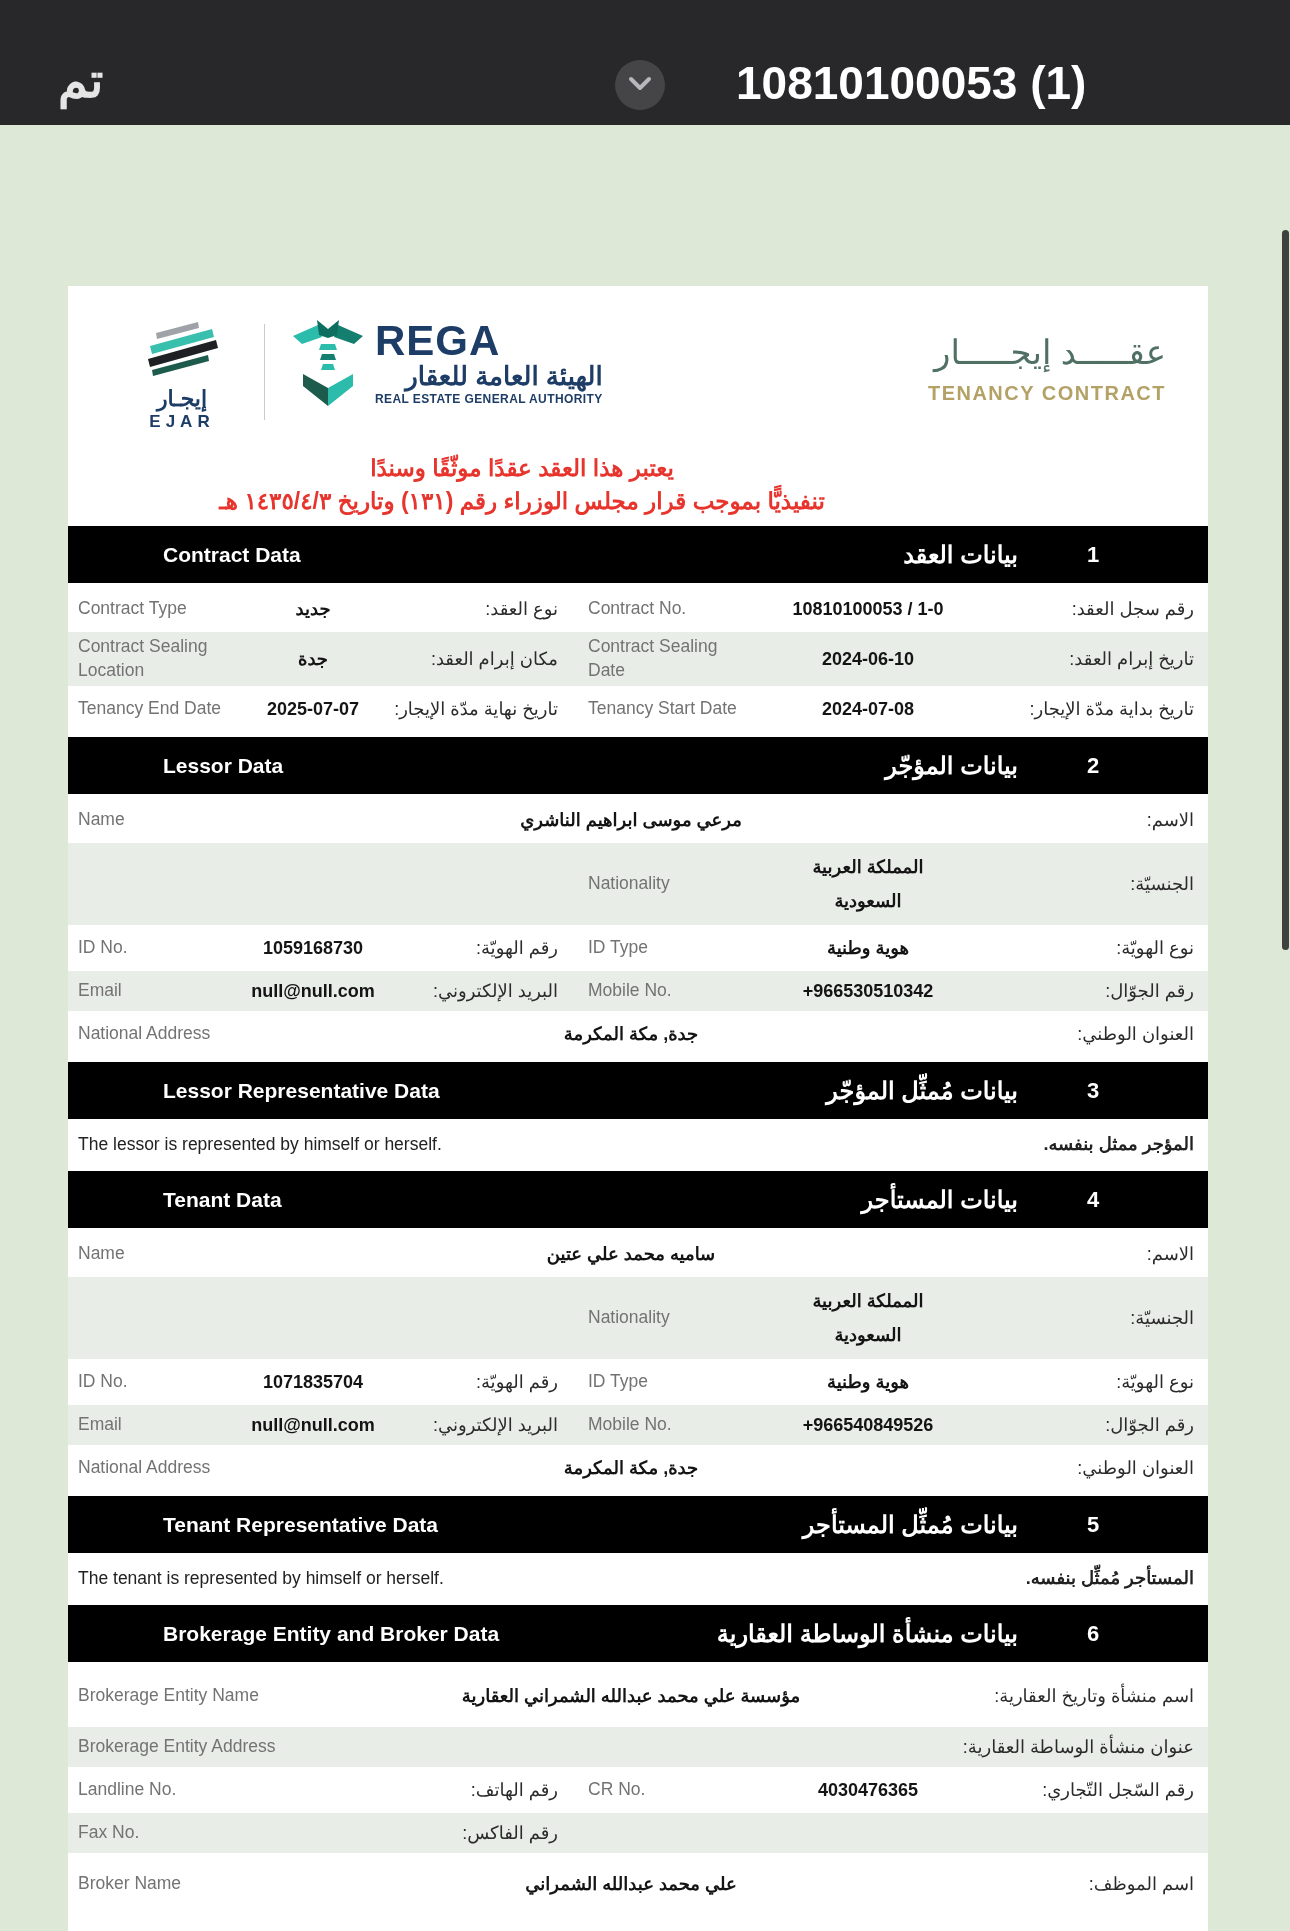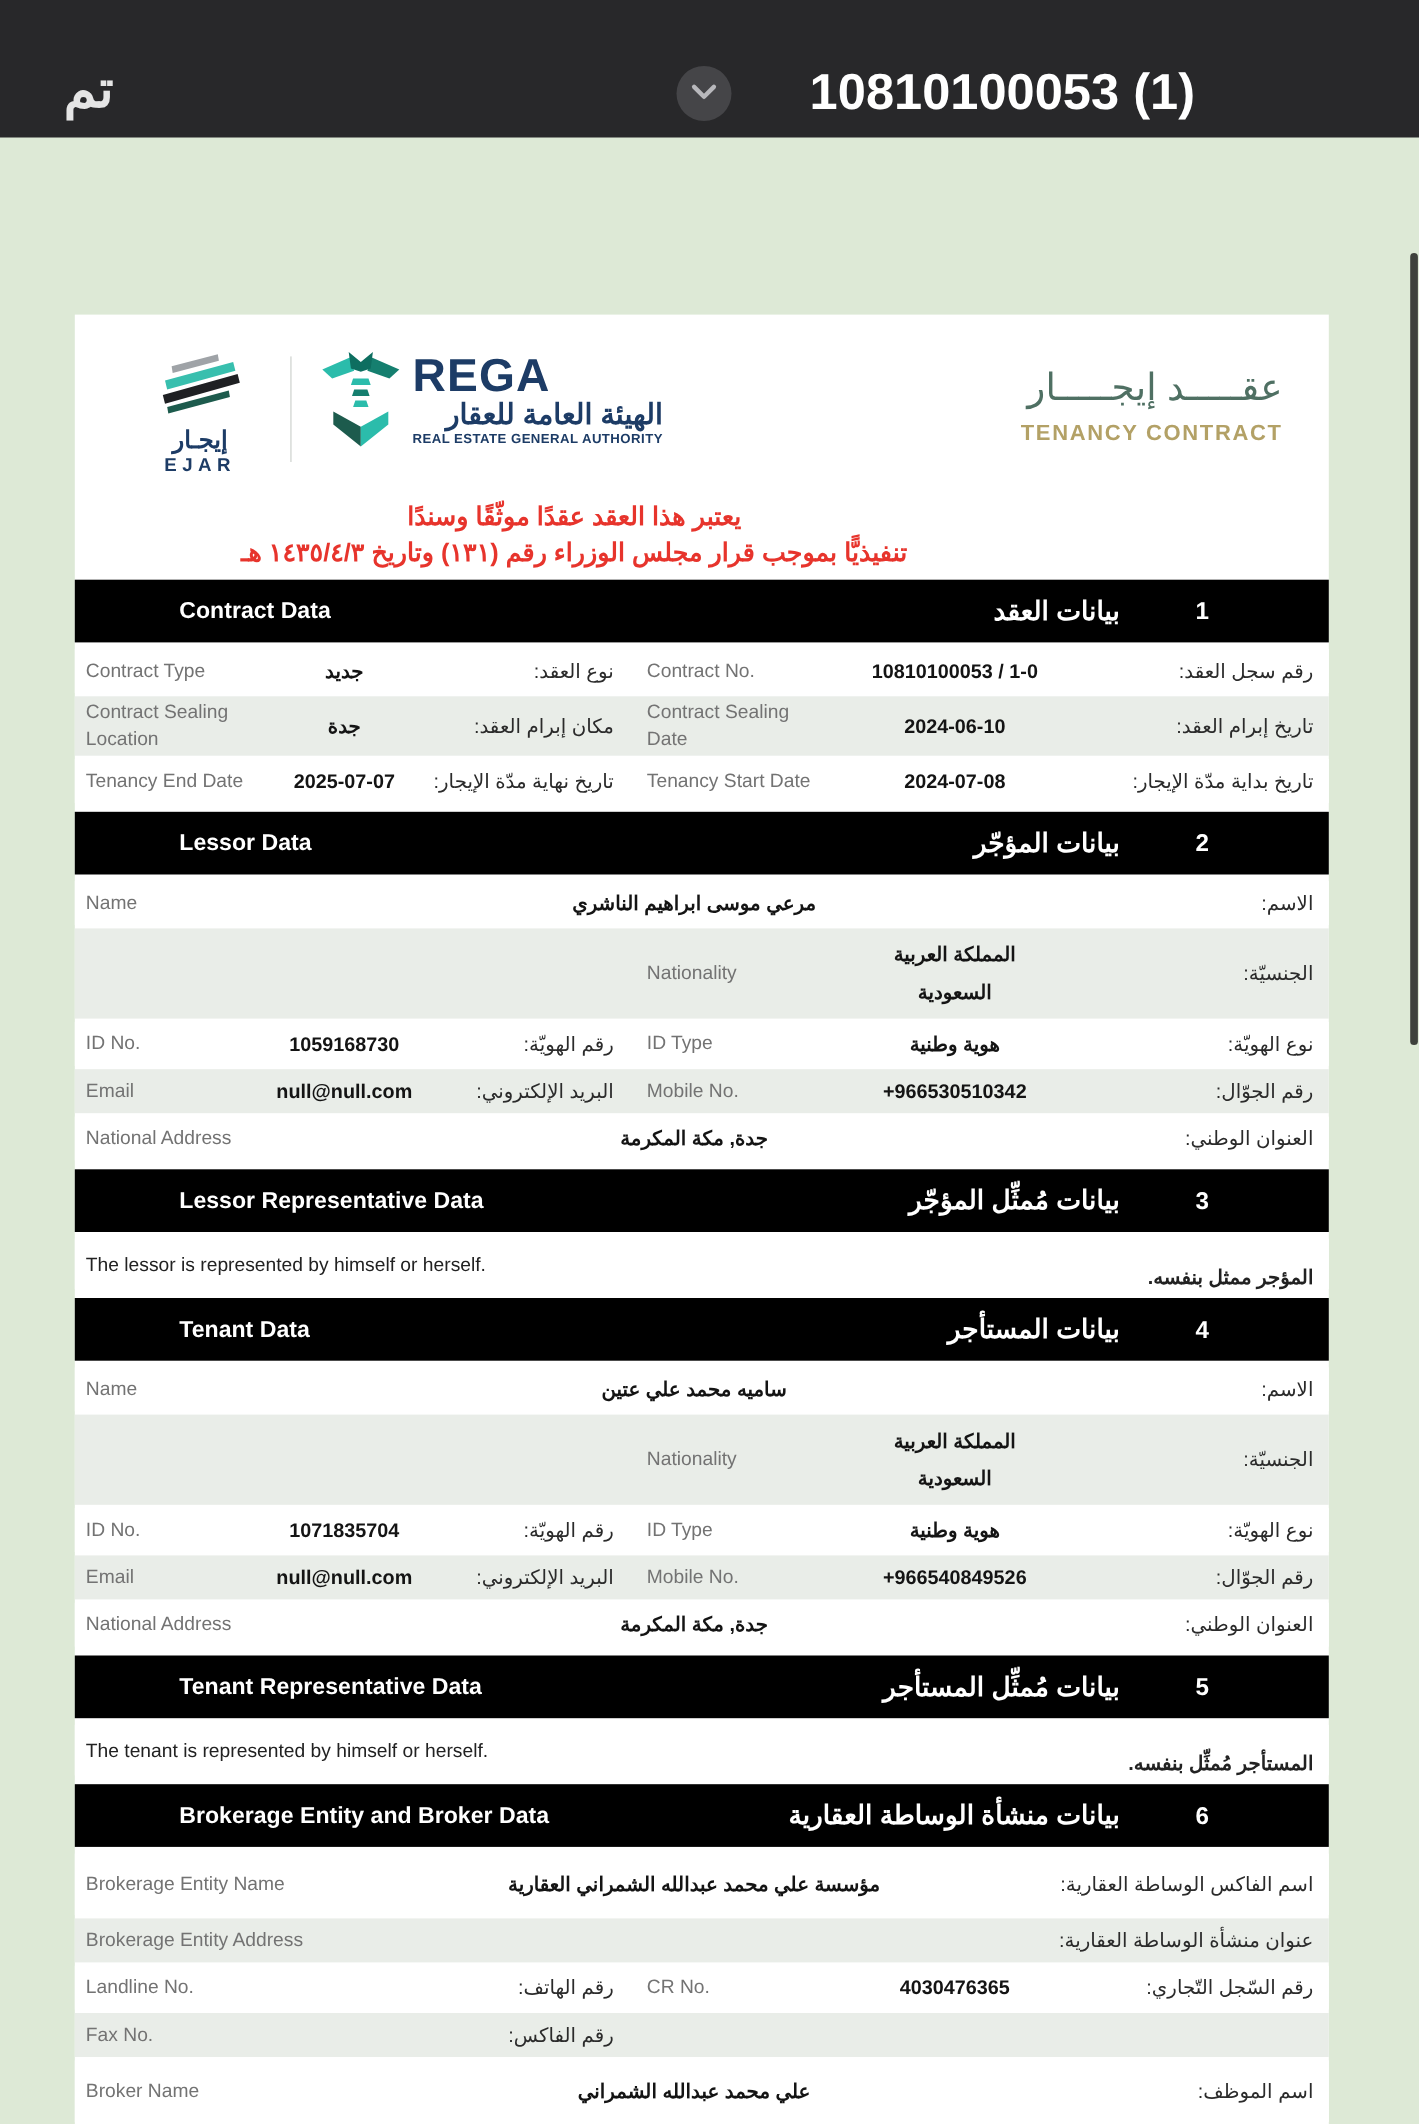--- a/index.html
+++ b/index.html
@@ -71,21 +71,21 @@
   .enl { color:#737373; font-size:17.5px; line-height:1.35; }
   .val { font-weight:700; color:#141414; font-size:18px; text-align:center; direction:rtl; }
   .val.ltr { direction:ltr; }
   .arl { color:#2b2b2b; font-size:18px; text-align:right; direction:rtl; }
   .row.tall2 { min-height:54px; }
   .row.nat { min-height:82px; }
   .nat .val span { display:inline-block; max-width:165px; line-height:1.9; }
   .row.big { min-height:56px; }
   .row.note { display:flex; justify-content:space-between; align-items:center; padding:0 14px 0 10px; min-height:38px; }
   .note-en { font-size:17.5px; font-weight:400; color:#222; }
-  .note-ar { font-size:18px; font-weight:600; color:#222; direction:rtl;margin-top:24px; }
+  .note-ar { font-size:18px; font-weight:600; color:#222; direction:rtl; }
 </style>
 </head>
 <body>
 
 <header class="navbar">
   <button class="done-btn">تم</button>
   <button class="chev-circle">
     <span>
       <svg width="24" height="15" viewBox="0 0 24 15">
           <polyline points="3,3 12,12 21,3" fill="none" stroke="#b8b8bc" stroke-width="4" stroke-linecap="round" stroke-linejoin="round"></polyline>
@@ -301,21 +301,21 @@
     </div>
 
     <div class="sec-bar">
       <span class="bar-en">Brokerage Entity and Broker Data</span>
       <span class="bar-ar">بيانات منشأة الوساطة العقارية</span>
       <span class="bar-num">6</span>
     </div>
     <div class="row white full big">
       <span class="enl">Brokerage Entity Name</span>
       <span class="val">مؤسسة علي محمد عبدالله الشمراني العقارية</span>
-      <span class="arl">اسم الفاكس الوساطة العقارية:</span>
+      <span class="arl">اسم منشأة وتاريخ العقارية:</span>
     </div>
     <div class="row gray full">
       <span class="enl">Brokerage Entity Address</span>
       <span class="val"></span>
       <span class="arl">عنوان منشأة الوساطة العقارية:</span>
     </div>
     <div class="row white pairrow">
       <div class="pair left">
         <span class="enl">Landline No.</span>
         <span class="val ltr"></span>

